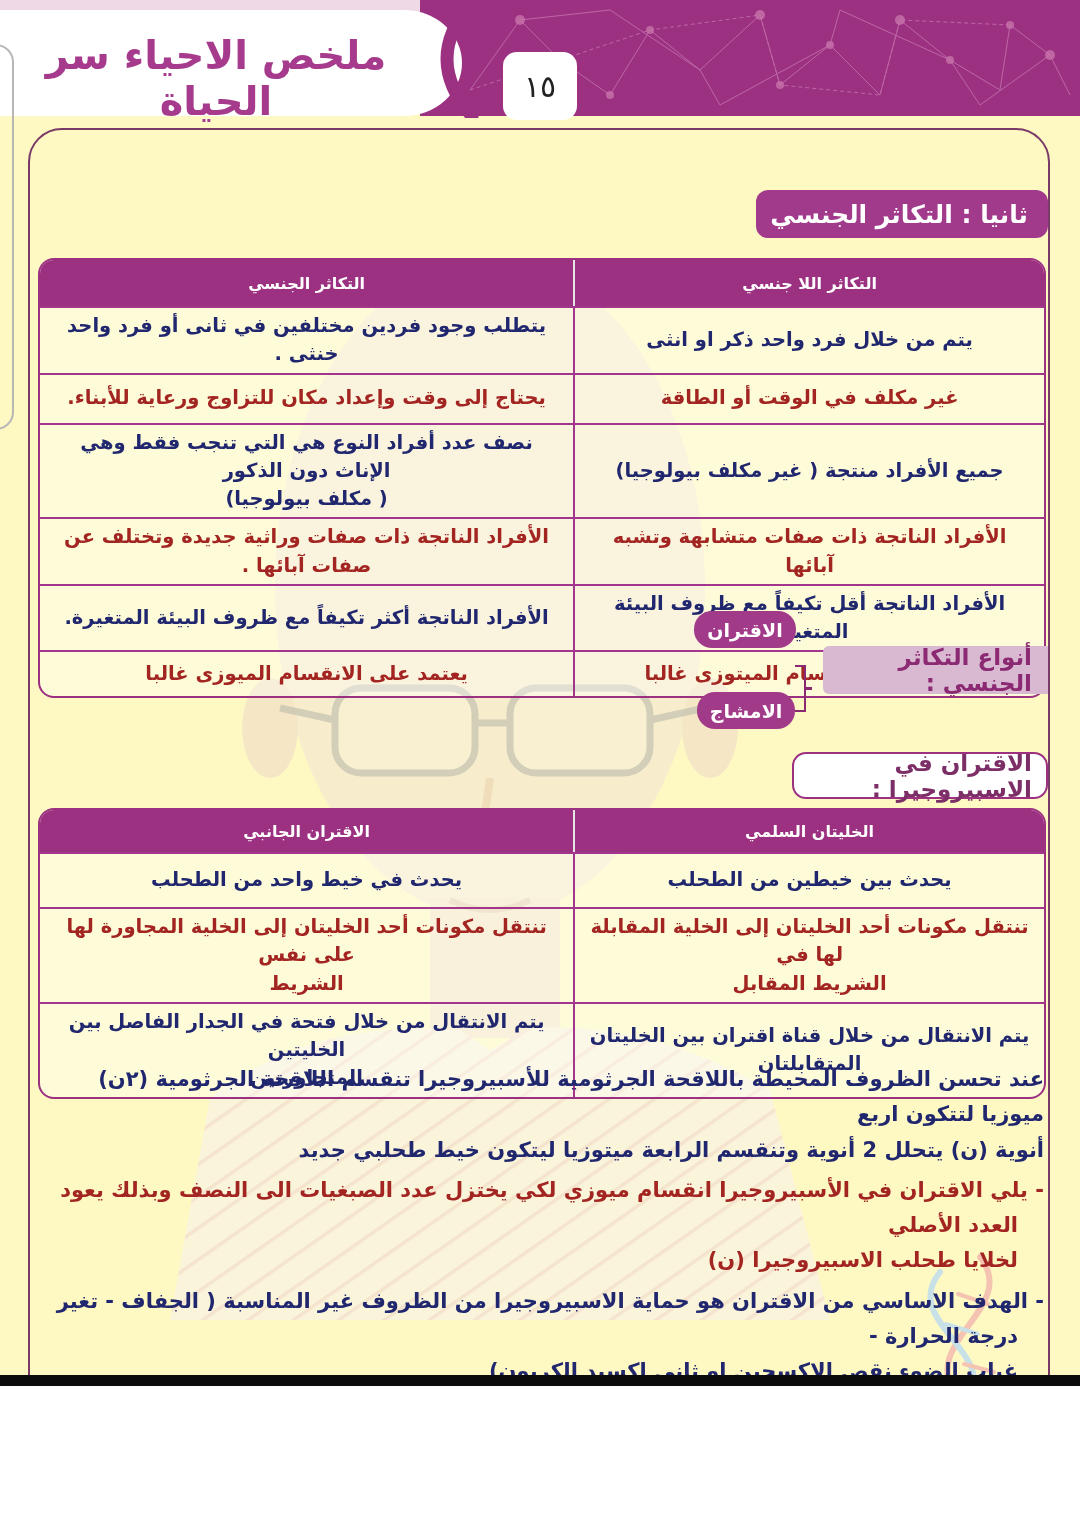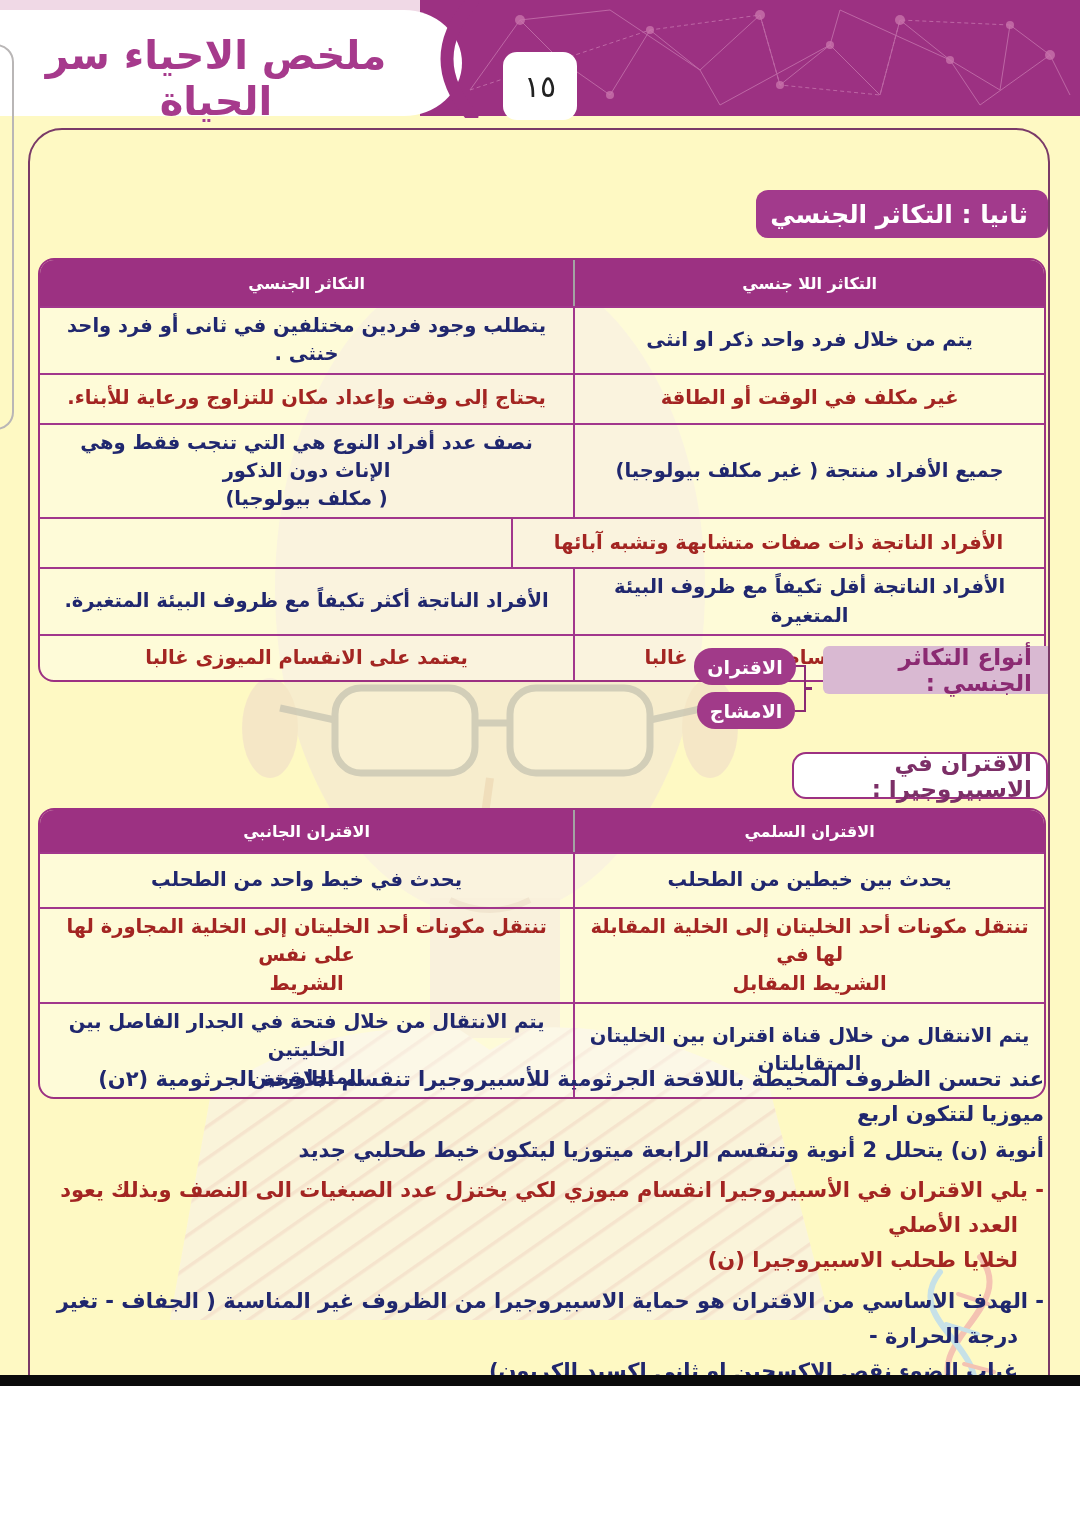--- a/index.html
+++ b/index.html
@@ -30,21 +30,21 @@
                    border-radius:12px; color:#fff; font-weight:bold; font-size:25px; direction:rtl;
                    display:flex; align-items:center; padding-right:20px; z-index:2;margin-left:40px; }
 
   
   .tbl { position:absolute; left:38px; width:1008px; border:2px solid #9c3182; border-radius:16px;
          overflow:hidden; direction:rtl; z-index:2; background:rgba(255,255,255,.35); }
   .t1 { top:258px; }
   .t2 { top:808px; }
   .tbl-head { display:flex; background:#9c3182; }
   .th { display:flex; align-items:center; justify-content:center; color:#fff; font-weight:bold; font-size:16px; }
-  .th:first-child { width:46.9%; border-left:2px solid #a3a3a3; }
+  .th:first-child { width:46.9%; border-left:2px solid #e5e5e5; }
   .th:last-child  { width:53.1%; }
   .tbl-row { display:flex; border-top:2px solid #a1368c; }
   .td { display:flex; align-items:center; justify-content:center; text-align:center; font-weight:bold;
         font-size:19.5px; padding:4px 14px; white-space:pre-line; line-height:1.45; }
   .td:first-child { width:46.9%; border-left:2px solid #a1368c; }
   .td:last-child  { width:53.1%; }
   .tbl .tbl-row:nth-child(even) .td { color:#20276e; }
   .tbl .tbl-row:nth-child(odd)  .td { color:#a32522; }
   .t1 .tbl-head { height:46px; }
   .t1 .tbl-row:nth-child(2) { min-height:52px; }
@@ -57,21 +57,21 @@
   .t2 .tbl-row:nth-child(2) { min-height:55px; }
   .t2 .tbl-row:nth-child(3) { min-height:72px; }
   .t2 .tbl-row:nth-child(4) { min-height:73px; }
 
   
   .types-bar { position:absolute; left:806px; right:32px; top:646px; height:48px; background:#d9b9d2;
                border-radius:6px 0 0 6px; color:#8b2a72; font-weight:bold; font-size:23px; direction:rtl;
                display:flex; align-items:center; padding-right:16px; z-index:2;margin-left:17px; }
   .tag-pill { position:absolute; background:#a13a89; border-radius:18px; color:#fff; font-weight:bold;
               font-size:19px; display:flex; align-items:center; justify-content:center; z-index:3; }
-  .pill-1 { left:694px; top:648px; width:102px; height:37px; }
+  .pill-1 { left:694px; top:611px; width:102px; height:37px; }
   .pill-2 { left:697px; top:692px; width:98px; height:37px; }
   .bracket { position:absolute; left:795px; top:665px; width:11px; height:47px;
              border:2.5px solid #8b2a72; border-left:none; z-index:2; background:transparent; }
   .bracket-stub { position:absolute; left:804px; top:687px; width:8px; height:2.5px; background:#8b2a72; z-index:2; }
 
   .spirogyra-label { position:absolute; left:792px; right:32px; top:752px; height:47px; background:#fff;
                      border:2px solid #9c3182; border-radius:14px; color:#7c2f67; font-weight:bold; font-size:23px;
                      direction:rtl; display:flex; align-items:center; padding-right:14px; z-index:2; }
 
   
@@ -173,20 +173,21 @@
       <div class="td">غير مكلف في الوقت أو الطاقة</div>
       <div class="td">يحتاج إلى وقت وإعداد مكان للتزاوج ورعاية للأبناء.</div>
     </div>
     <div class="tbl-row">
       <div class="td">جميع الأفراد منتجة ( غير مكلف بيولوجيا)</div>
       <div class="td">نصف عدد أفراد النوع هي التي تنجب فقط وهي الإناث دون الذكور
 ( مكلف بيولوجيا)</div>
     </div>
     <div class="tbl-row">
       <div class="td">الأفراد الناتجة ذات صفات متشابهة وتشبه آبائها</div>
+      <div class="td">الأفراد الناتجة ذات صفات وراثية جديدة وتختلف عن صفات آبائها .</div>
     </div>
     <div class="tbl-row">
       <div class="td">الأفراد الناتجة أقل تكيفاً مع ظروف البيئة المتغيرة</div>
       <div class="td">الأفراد الناتجة أكثر تكيفاً مع ظروف البيئة المتغيرة.</div>
     </div>
     <div class="tbl-row">
       <div class="td">يعتمد على الانقسام الميتوزى غالبا</div>
       <div class="td">يعتمد على الانقسام الميوزى غالبا</div>
     </div>
   </div>
@@ -194,21 +195,21 @@
   <div class="types-bar">أنواع التكاثر الجنسي :</div>
   <div class="tag-pill pill-1">الاقتران</div>
   <div class="tag-pill pill-2">الامشاج</div>
   <div class="bracket"></div>
   <div class="bracket-stub"></div>
 
   <div class="spirogyra-label">الاقتران في الاسبيروجيرا :</div>
 
   <div class="tbl t2">
     <div class="tbl-head">
-      <div class="th">الاقتران السلمي</div>
+      <div class="th">الخليتان السلمي</div>
       <div class="th">الاقتران الجانبي</div>
     </div>
     <div class="tbl-row">
       <div class="td">يحدث بين خيطين من الطحلب</div>
       <div class="td">يحدث في خيط واحد من الطحلب</div>
     </div>
     <div class="tbl-row">
       <div class="td">تنتقل مكونات أحد الخليتان إلى الخلية المقابلة لها في
 الشريط المقابل</div>
       <div class="td">تنتقل مكونات أحد الخليتان إلى الخلية المجاورة لها على نفس

